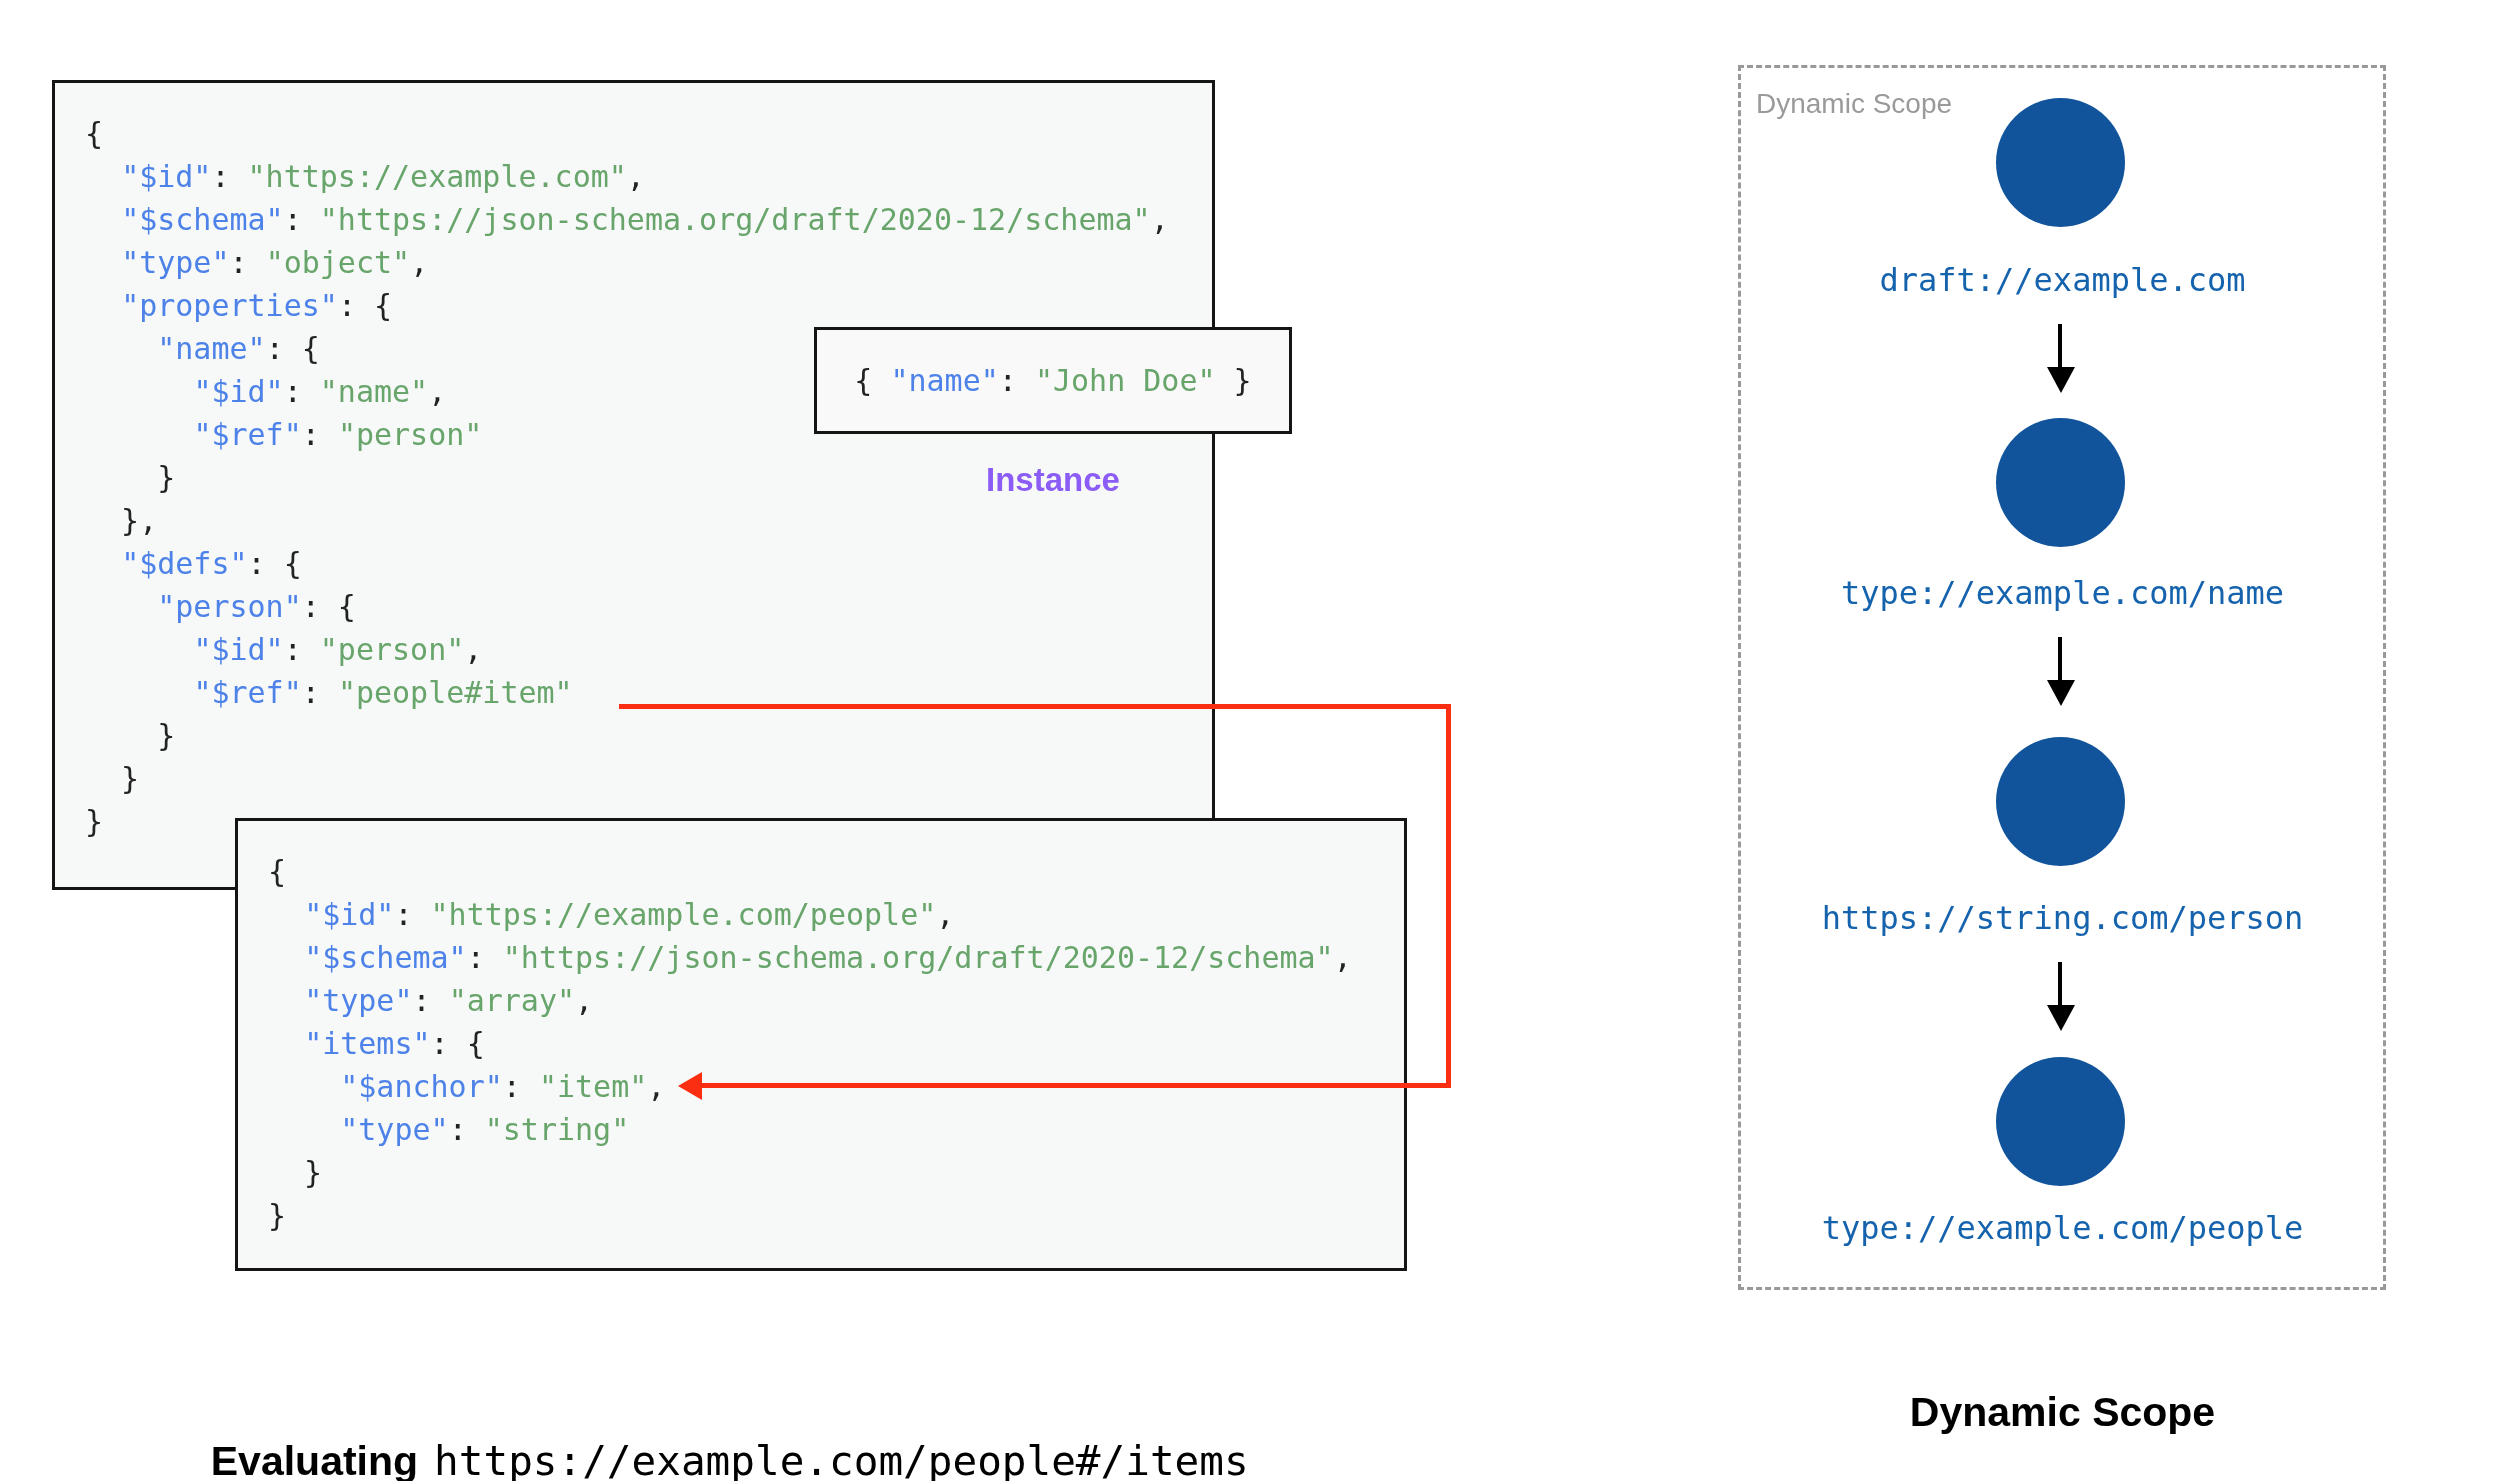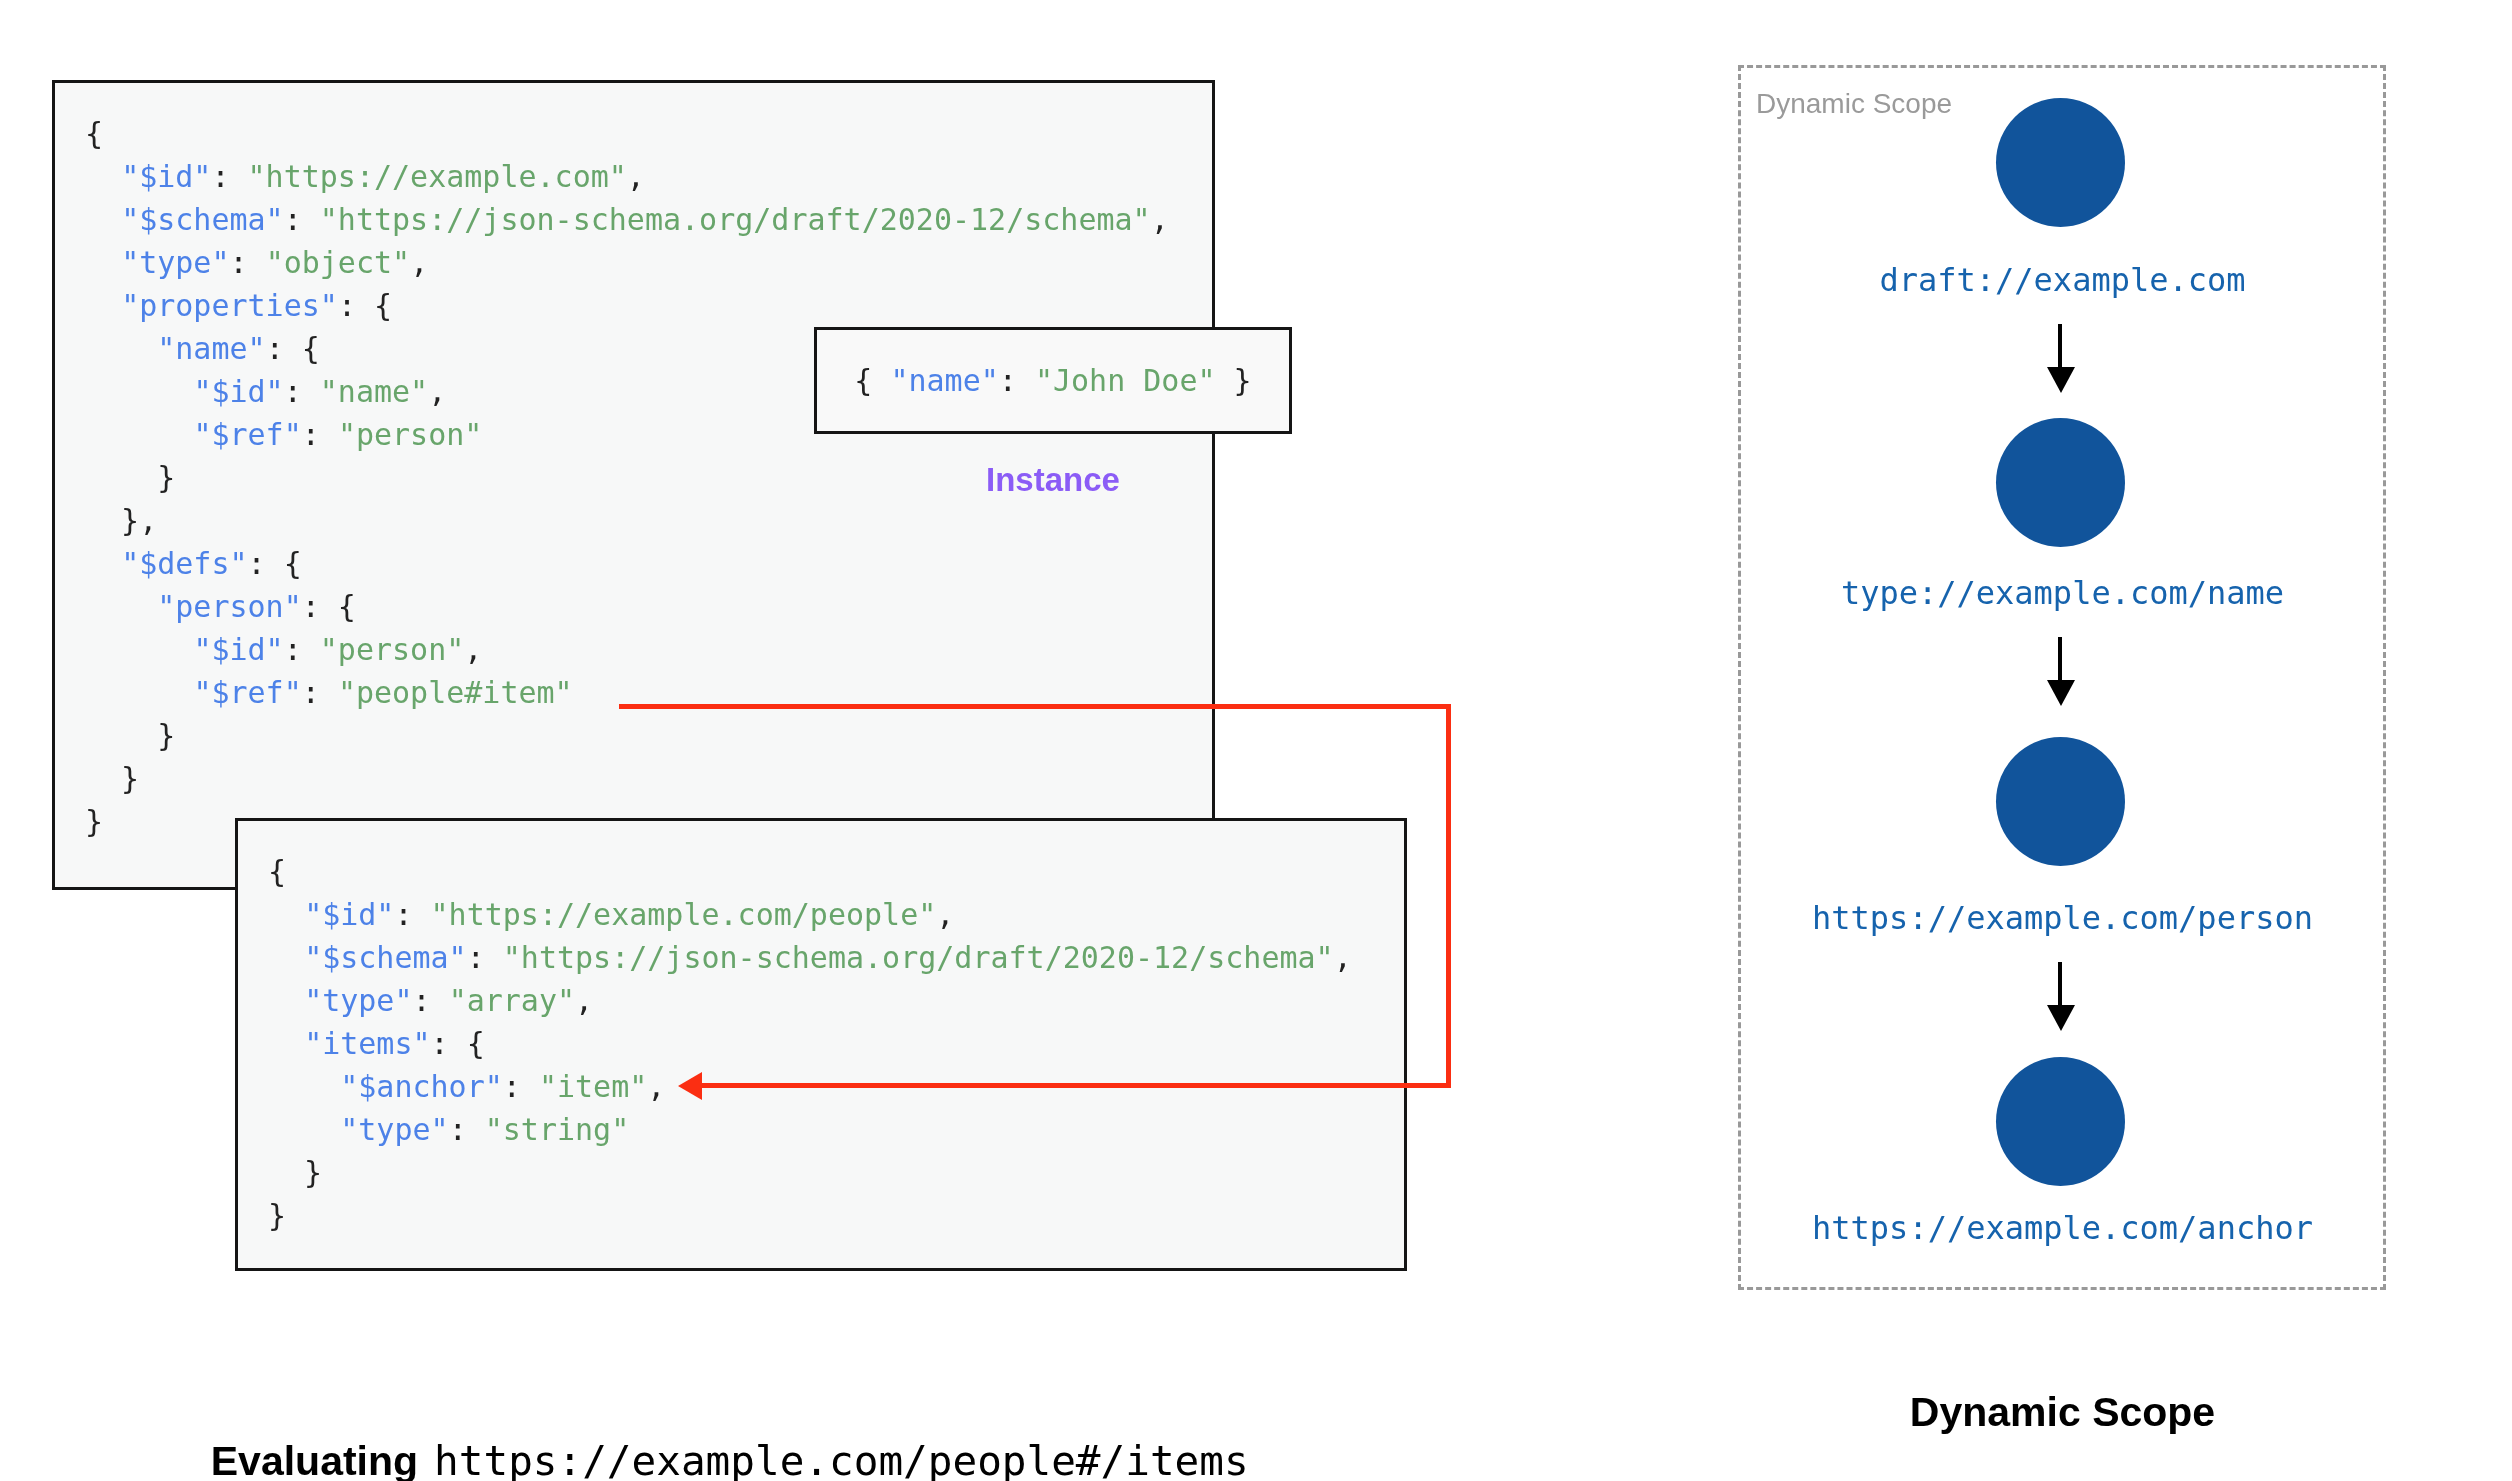--- a/index.html
+++ b/index.html
@@ -167,27 +167,27 @@
   <div class="down-arrow-shaft" style="top:324px"></div>
   <div class="down-arrow-head" style="top:367px"></div>
 
   <div class="scope-circle" style="top:418px"></div>
   <div class="scope-url" style="top:574px">type://example.com/name</div>
 
   <div class="down-arrow-shaft" style="top:637px"></div>
   <div class="down-arrow-head" style="top:680px"></div>
 
   <div class="scope-circle" style="top:737px"></div>
-  <div class="scope-url" style="top:899px">https://example.com/person</div>
+  <div class="scope-url" style="top:899px">https://string.com/person</div>
 
   <div class="down-arrow-shaft" style="top:962px"></div>
   <div class="down-arrow-head" style="top:1005px"></div>
 
   <div class="scope-circle" style="top:1057px"></div>
-  <div class="scope-url" style="top:1209px">https://example.com/anchor</div>
+  <div class="scope-url" style="top:1209px">type://example.com/people</div>
 
   <div class="caption-left">
     <span class="cap-bold">Evaluating</span><span class="cap-mono">https://example.com/people#/items</span>
   </div>
   <div class="caption-right">Dynamic Scope</div>
 
 </div>
 
 
 </body></html>

